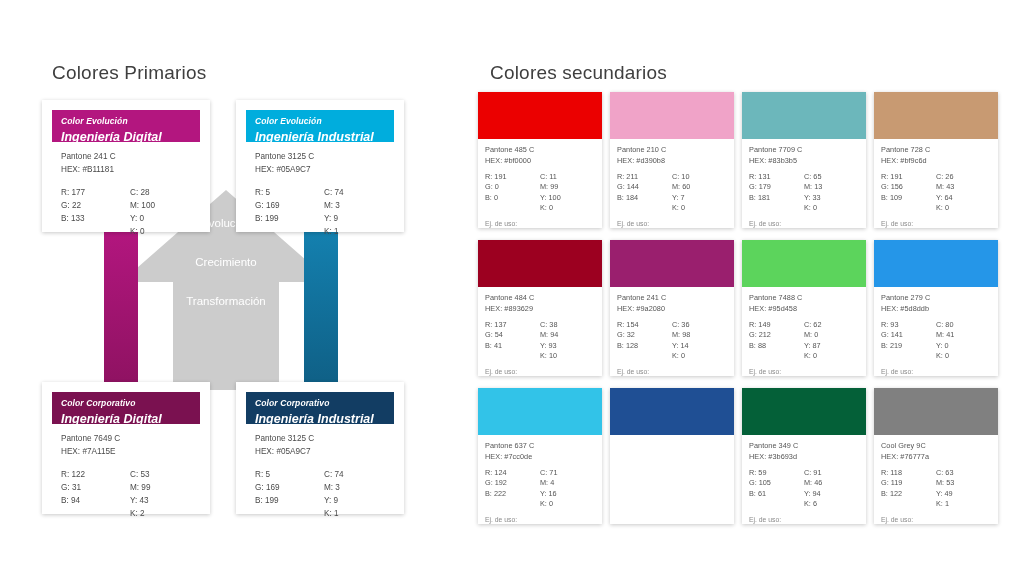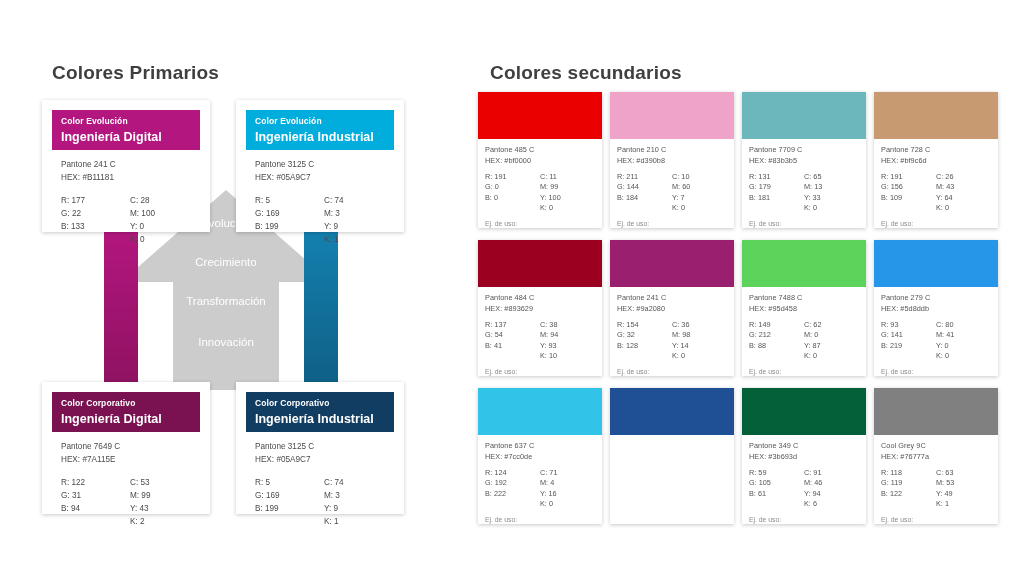--- a/index.html
+++ b/index.html
@@ -17,21 +17,21 @@
   .page {
     position: absolute;
     inset: 0;
     background: #ffffff;
   }
 
   
   .heading {
     position: absolute;
     font-size: 19px;
-    font-weight: bold;
+    font-weight: normal;
     color: #3f3f3f;
     letter-spacing: 0.2px;
   }
   #heading-primary { left: 52px; top: 62px; }
   #heading-secondary { left: 490px; top: 62px; }
 
   
   .pcard {
     position: absolute;
     background: #ffffff;
@@ -39,24 +39,25 @@
     box-sizing: border-box;
   }
   .pcard-inner {
     position: absolute;
     left: 10px;
     right: 10px;
     top: 10px;
     bottom: 10px;
   }
   .pcard-band {
-    height: 40px;
+    height: 32px;
     padding: 5px 9px 0 9px;
     box-sizing: border-box;
     color: #ffffff;
+    font-style: italic;
   }
   .pcard-band .l1 {
     font-size: 8.5px;
     font-weight: bold;
     letter-spacing: 0.1px;
     line-height: 12px;
   }
   .pcard-band .l2 {
     font-size: 12.5px;
     font-weight: bold;
@@ -179,21 +180,20 @@
 
   <div class="arrow-wrap">
     <svg width="260" height="200" viewBox="0 0 260 200" xmlns="http://www.w3.org/2000/svg">
       <polygon points="130,0 235,92 183,92 183,200 77,200 77,92 25,92" fill="#cccccc"></polygon>
     </svg>
   </div>
   <div class="arrow-labels">
     <div class="arrow-label a1">Evolución</div>
     <div class="arrow-label a2">Crecimiento</div>
     <div class="arrow-label a3">Transformación</div>
-    <div class="arrow-label a4">Innovación</div>
   </div>
 
   <div class="bar" id="bar-left" style="background: linear-gradient(rgb(179, 22, 127), rgb(142, 18, 97));"></div>
   <div class="bar" id="bar-right" style="background: linear-gradient(rgb(20, 129, 176), rgb(15, 95, 133));"></div>
 
   <div class="pcard" id="card-evo-digital">
     <div class="pcard-inner">
       <div class="pcard-band" style="background: rgb(179, 22, 127);">
         <div class="l1">Color Evolución</div>
         <div class="l2">Ingeniería Digital</div>

